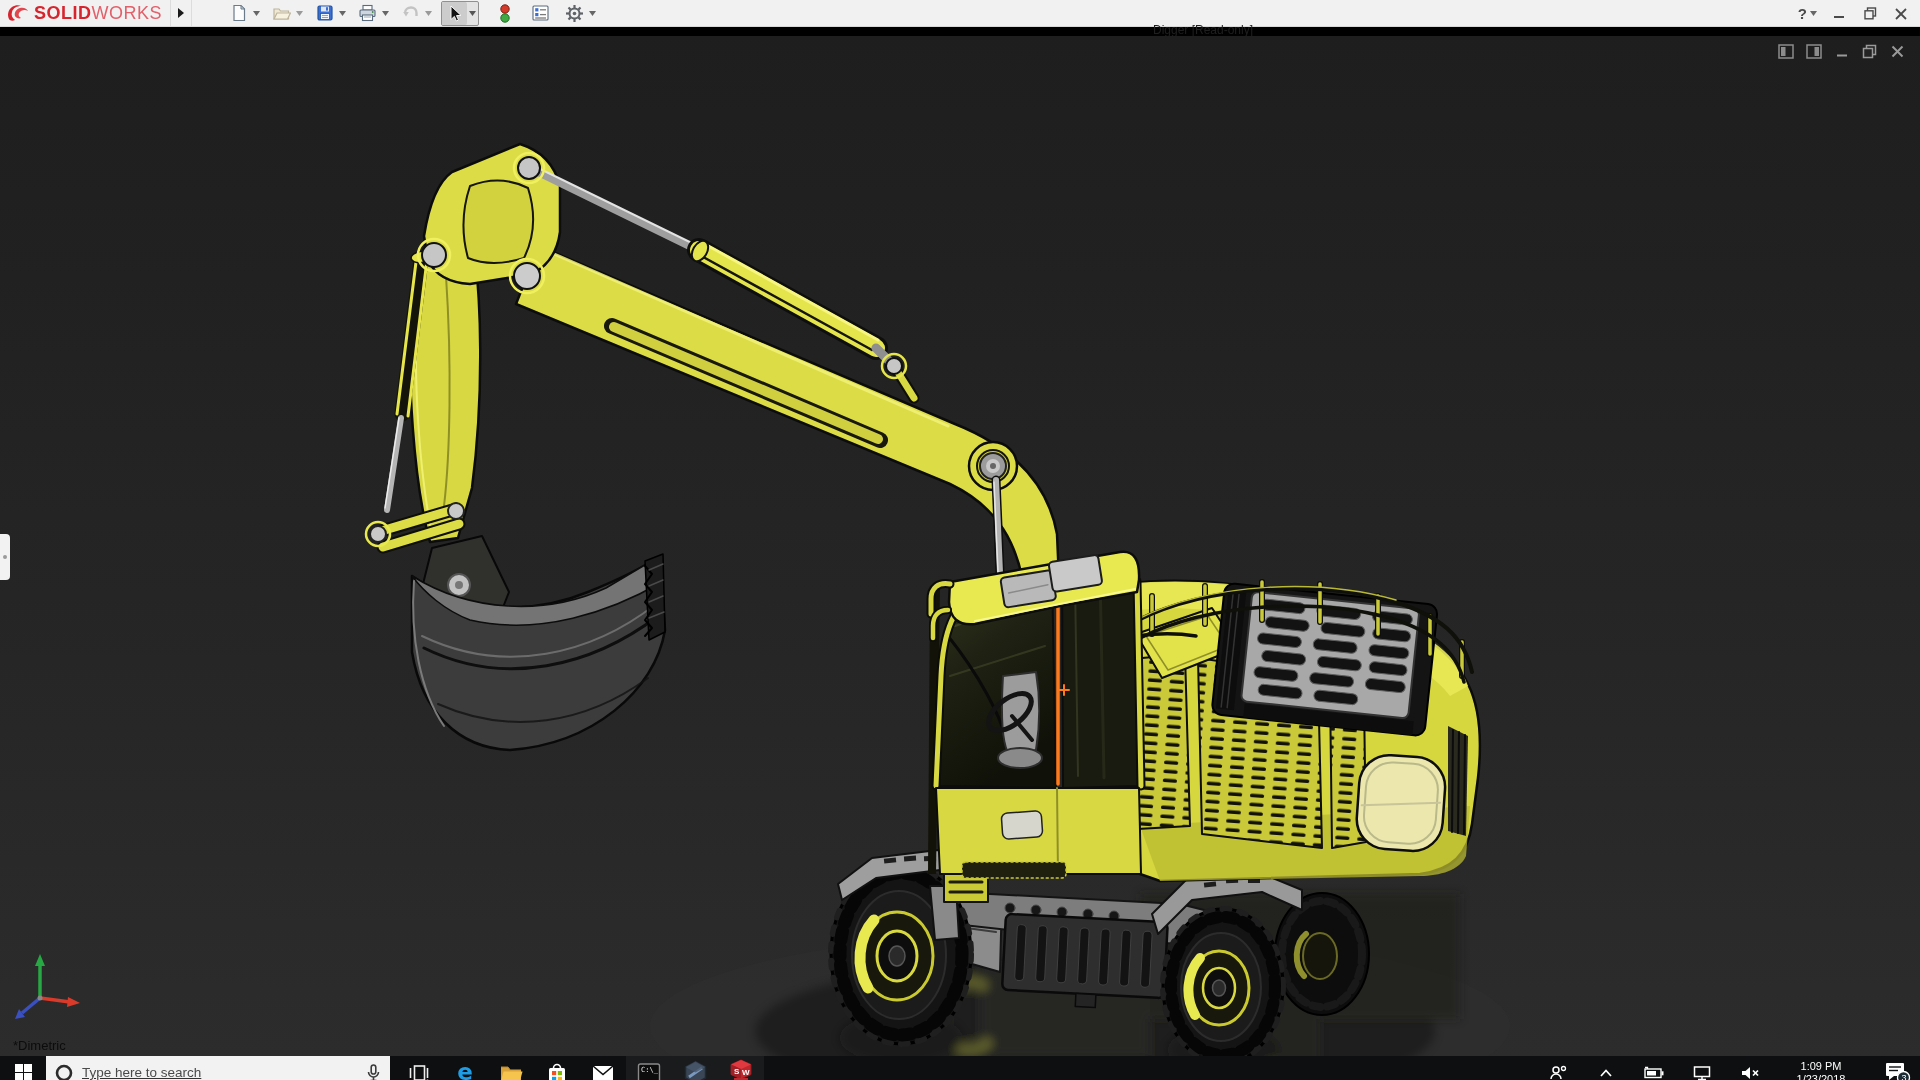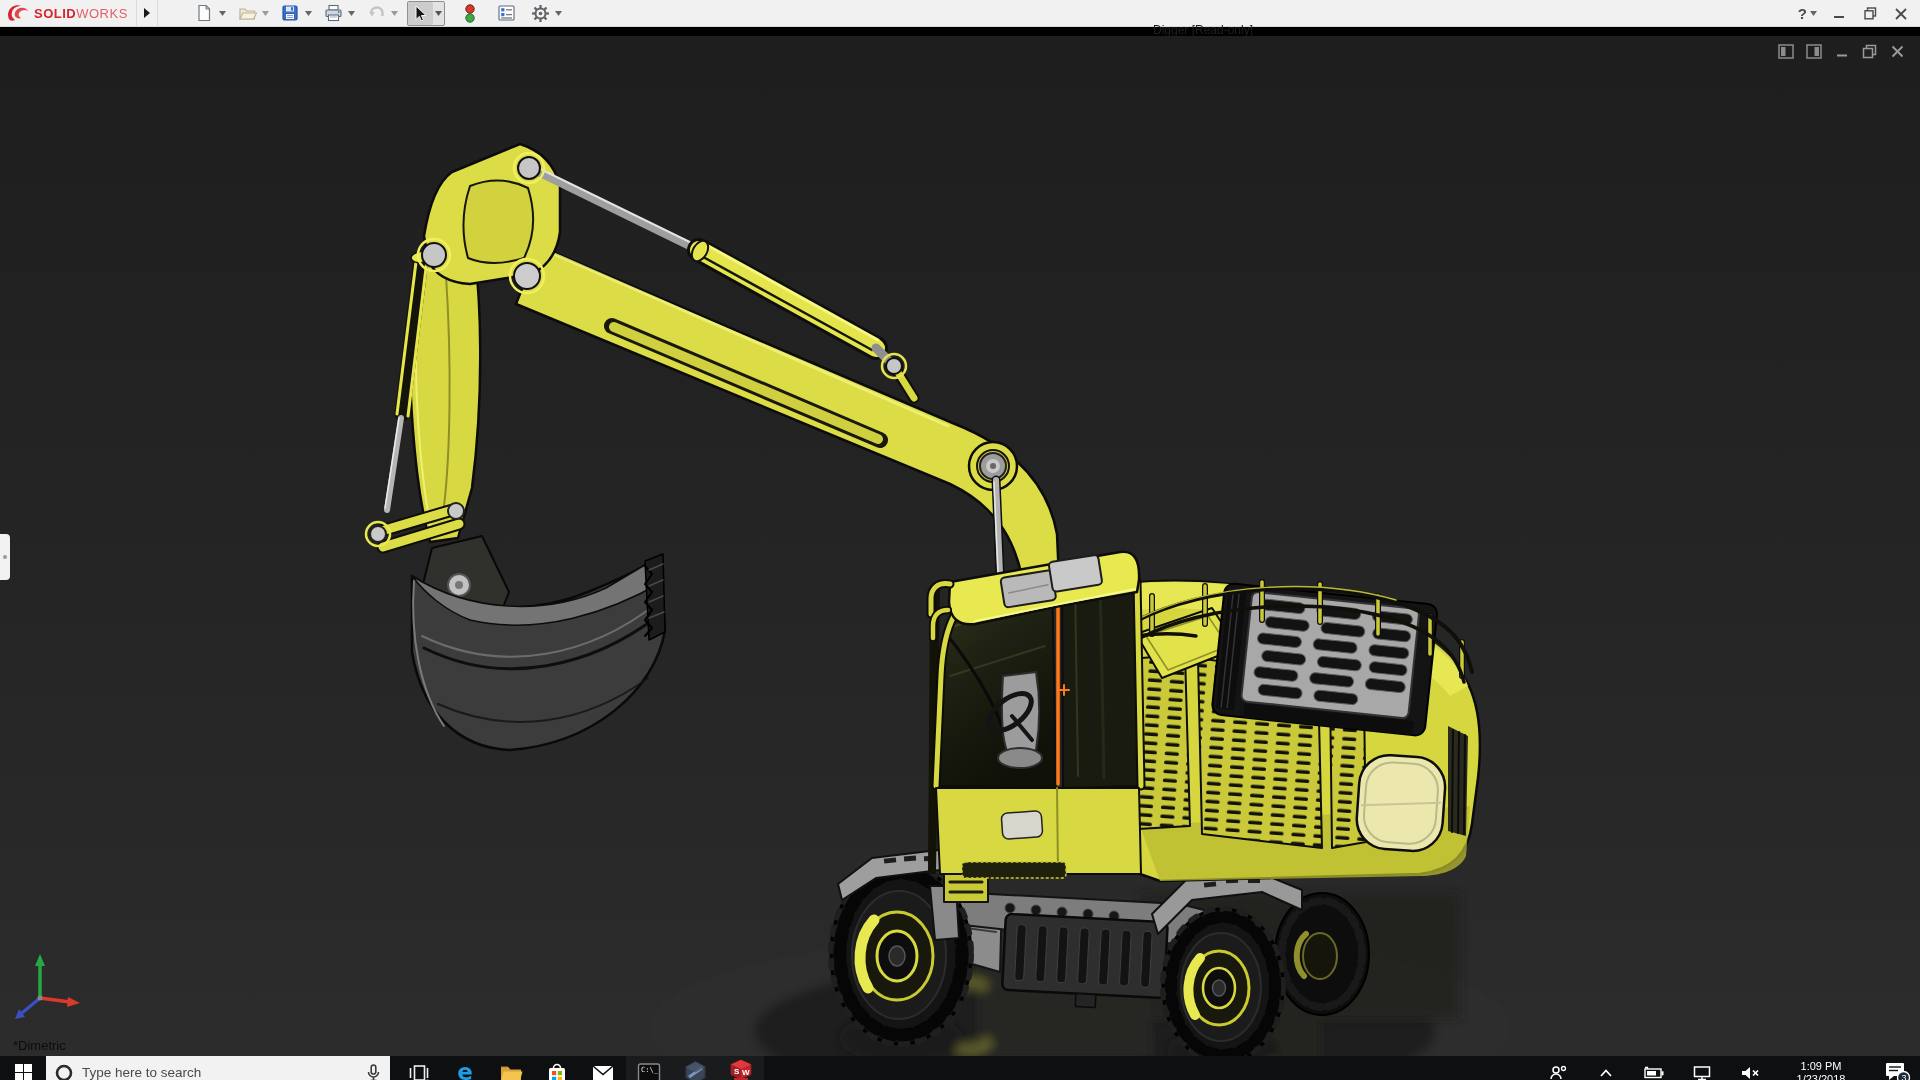--- a/index.html
+++ b/index.html
@@ -3,21 +3,21 @@
 <meta charset="utf-8">
 <style>
   * { margin:0; padding:0; box-sizing:border-box; }
   html,body { width:1920px; height:1080px; overflow:hidden; background:#000;
               font-family:"Liberation Sans", sans-serif; }
 
   
   .titlebar { position:relative; height:27px; background:#f1f1f1;
               border-bottom:1px solid #d8d8d8; display:flex; align-items:center; }
   .brand { display:flex; align-items:center; padding-left:6px; height:100%; }
-  .brand-text { font-size:13px; font-weight:bold; color:#d6252e; letter-spacing:.5px; margin-left:4px; }
+  .brand-text { font-size:18px; font-weight:bold; color:#d6252e; letter-spacing:.5px; margin-left:4px; }
   .brand-text .lite { font-weight:normal; color:#e2606a; }
   .flyout { width:22px; height:100%; display:flex; align-items:center; justify-content:center;
             border-left:1px solid #dcdcdc; border-right:1px solid #dcdcdc; margin-left:8px; cursor:default; }
   .tools { display:flex; align-items:center; margin-left:34px; height:100%; }
   .tbtn { height:23px; min-width:25px; display:flex; align-items:center; justify-content:center;
           border:1px solid transparent; border-radius:2px; }
   .tgrp { display:flex; align-items:center; margin-right:7px; }
   .tgrp.active-grp { border:1px solid #909090; background:#e3e3e3; border-radius:2px; }
   .tgrp.active-grp .tbtn { background:#cccccc; }
   .caret { margin:0 2px; display:flex; }
@@ -35,21 +35,21 @@
                border-radius:0 4px 4px 0; z-index:5; display:flex; align-items:center; justify-content:center; }
   .panel-tab .dot { width:4px; height:4px; border-radius:50%; background:#9a9a9a; }
   .orient-label { position:absolute; left:13px; bottom:3px; font-size:13px; color:#0c0c0c; z-index:4; }
   .model-svg { position:absolute; left:0; top:0; }
 
   
   .taskbar { height:33px; background:#0d0f10; display:flex; align-items:stretch; position:relative; }
   .start { width:46px; display:flex; align-items:center; justify-content:center; }
   .searchbox { width:344px; background:#f2f2f2; display:flex; align-items:center; padding:0 9px; gap:9px; }
   .searchbox input { flex:1; border:none; outline:none; background:transparent;
-                     font-size:13.5px; color:#333; font-family:"Liberation Sans",sans-serif; }
+                     font-size:13.5px; color:#333; font-family:"Liberation Sans",sans-serif;text-decoration:underline; }
   .searchbox input::placeholder { color:#4a4a4a; opacity:1; }
   .apps { display:flex; margin-left:6px; }
   .app { width:46px; position:relative; display:flex; align-items:center; justify-content:center; }
   .app.running::after { content:""; position:absolute; left:4px; right:4px; bottom:0; height:3px; background:#7ab8e8; }
   .app.running { background:rgba(255,255,255,0.05); }
   .tray { margin-left:auto; display:flex; align-items:center; gap:24px; padding-right:6px;justify-content:center; }
   .tray .ticon { width:24px; height:33px; display:flex; align-items:center; justify-content:center; }
   .clock { width:70px; text-align:center; color:#fff; font-size:11px; line-height:13px; padding:0 2px; }
 </style>
 </head>

